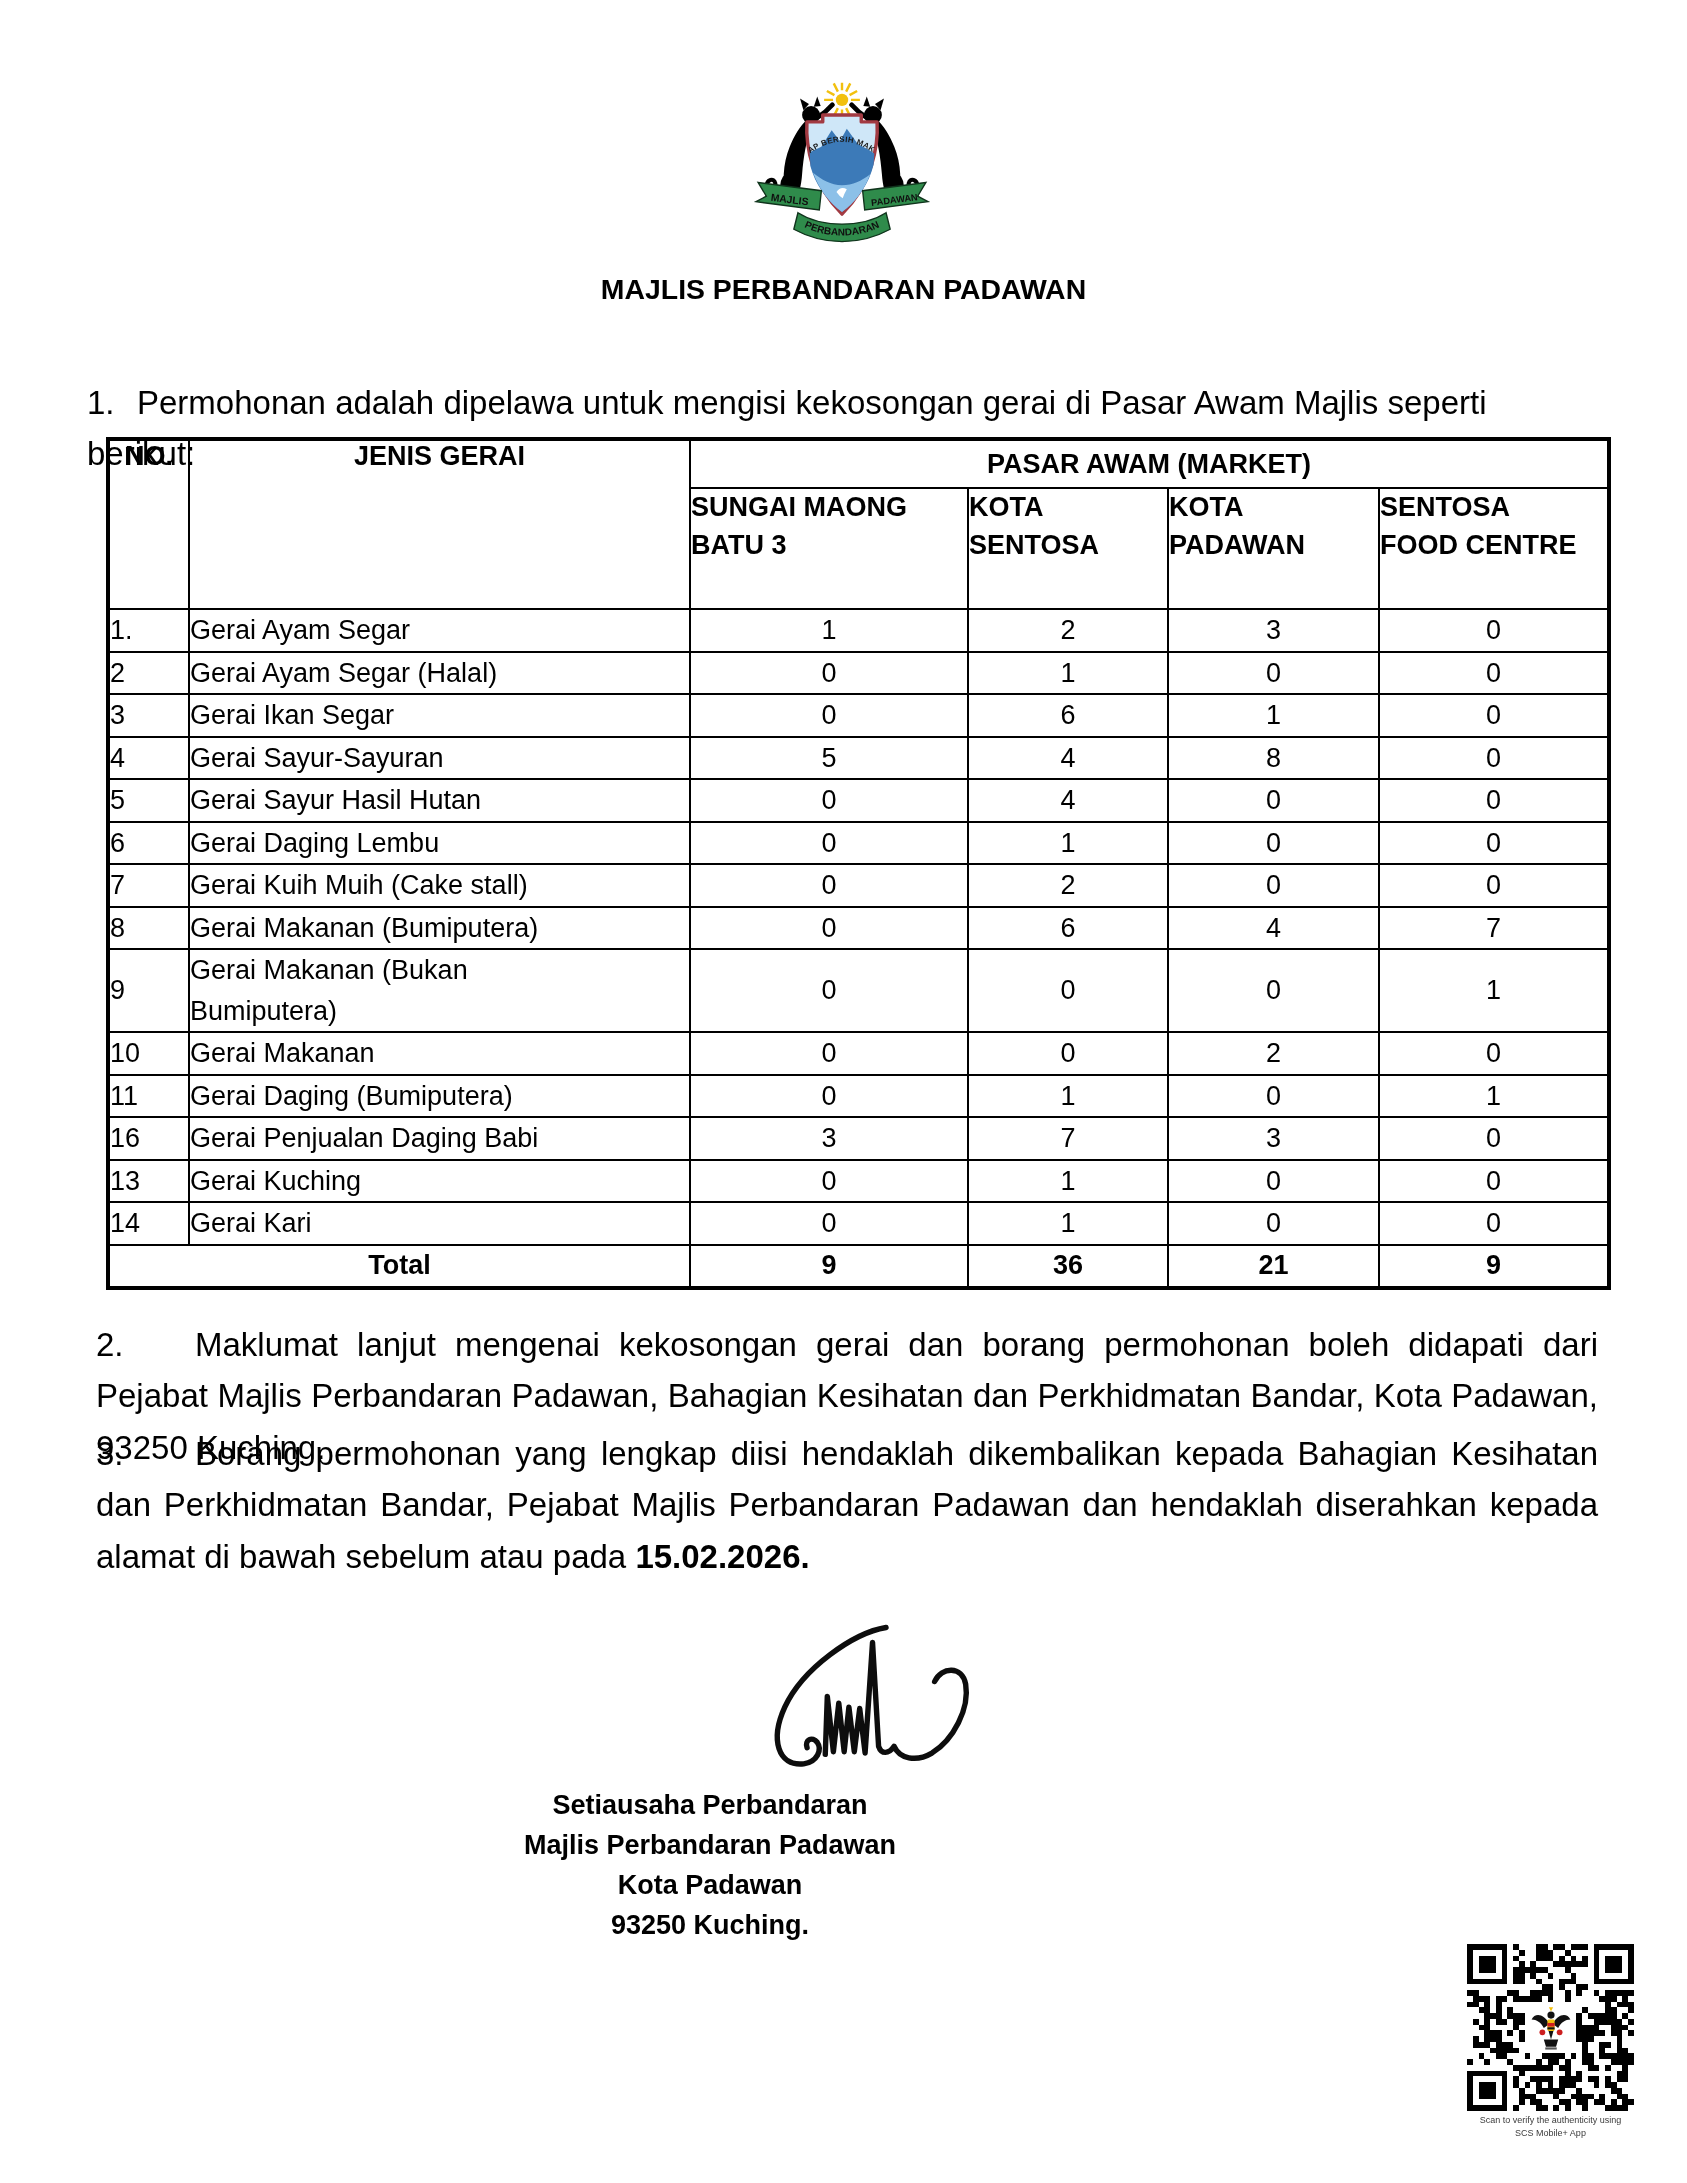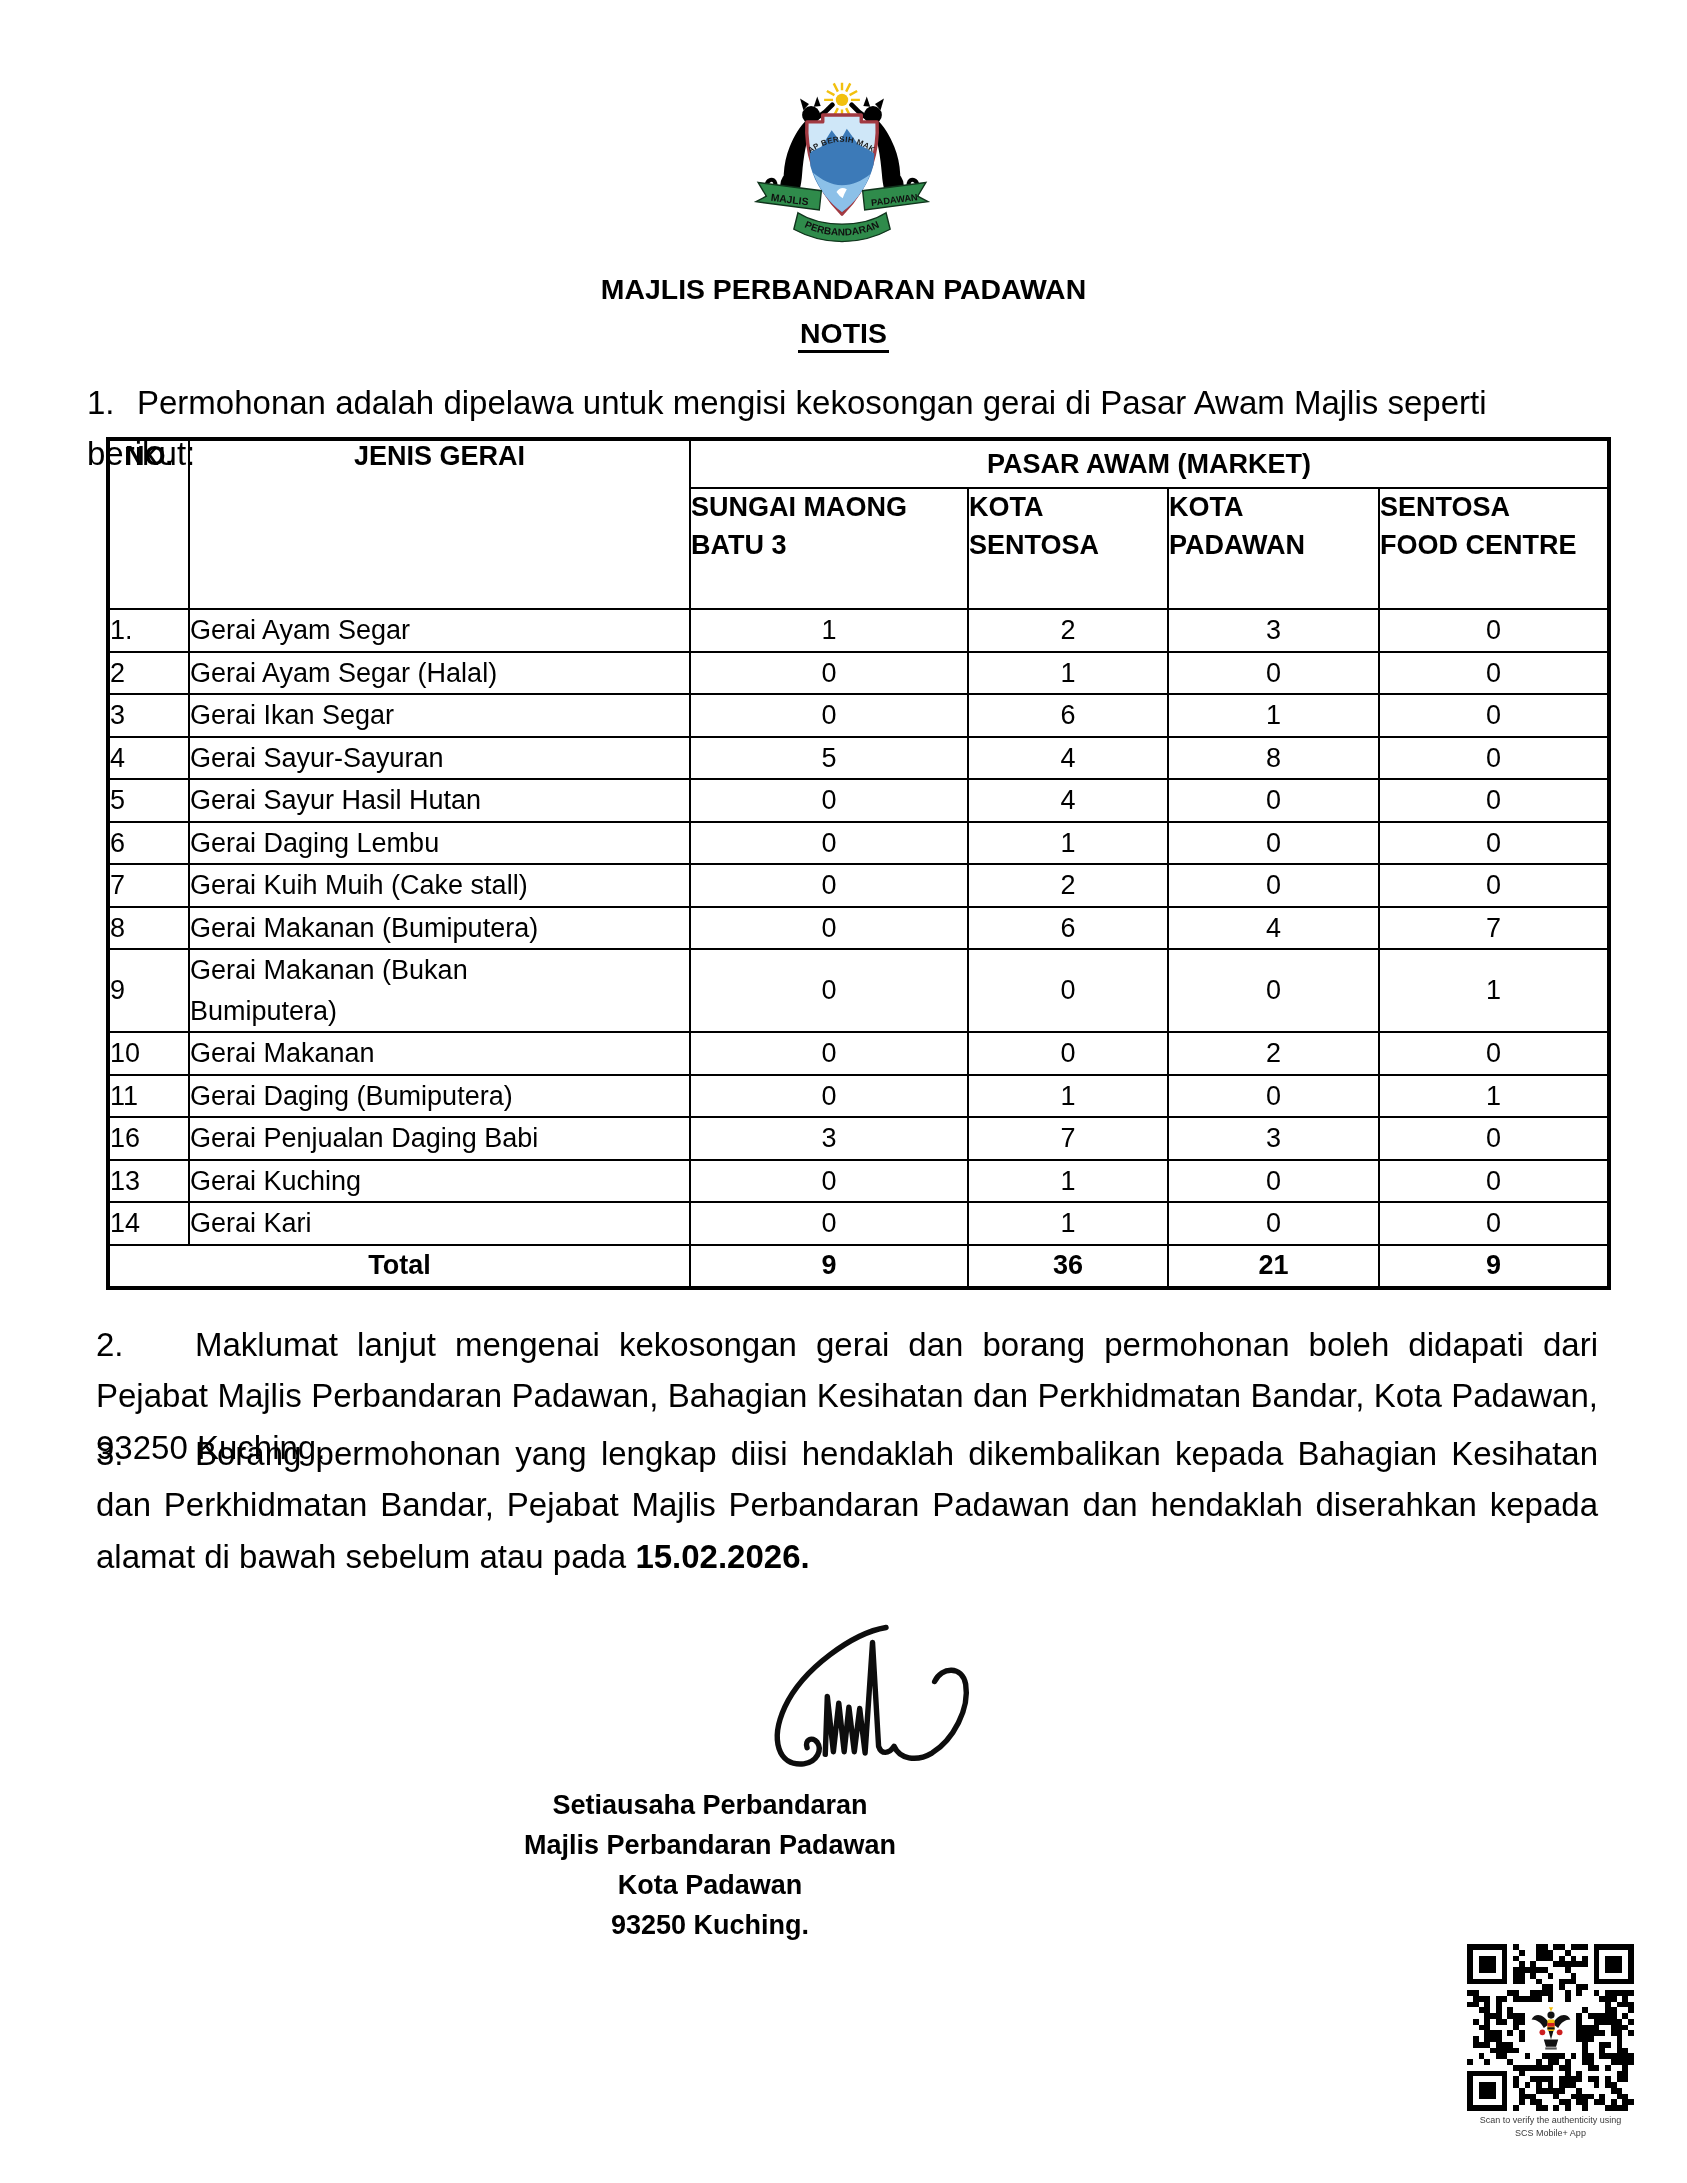--- a/index.html
+++ b/index.html
@@ -99,21 +99,20 @@
       <text x="256" y="176" font-size="13.5" font-weight="bold" fill="#101010" text-anchor="middle" transform="rotate(-7 256 170)">PADAWAN</text>
       <path id="ribC" d="M 120 208 C 154 228 206 228 240 208" fill="none"></path>
       <text font-size="14.5" font-weight="bold" fill="#101010">
         <textPath href="#ribC" startOffset="50%" text-anchor="middle">PERBANDARAN</textPath>
       </text>
     </g>
   </svg>
 
   <div class="title-block">
     <div class="org-title">MAJLIS PERBANDARAN PADAWAN</div>
-    <div class="doc-title"><span>NOTIS</span></div>
   </div>
 
   <div class="para para-1"><span class="pnum pnum-1">1.</span><span>Permohonan adalah dipelawa untuk mengisi kekosongan gerai di Pasar Awam Majlis seperti berikut:</span></div>
 
   <table class="vacancy">
     <colgroup>
       <col style="width:81px">
         <col style="width:501px">
         <col style="width:278px">
       <col style="width:200px">

